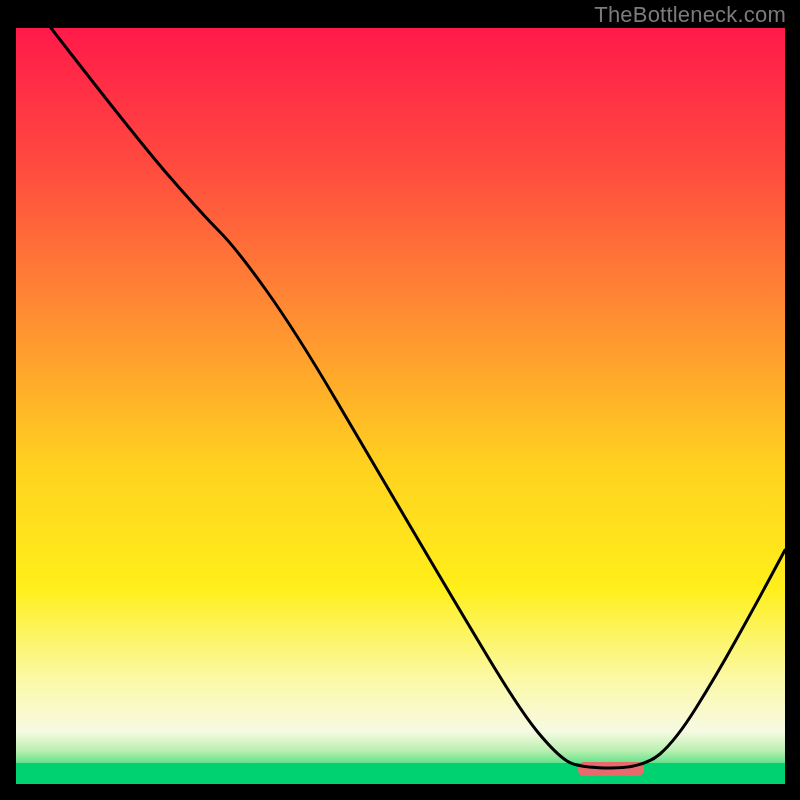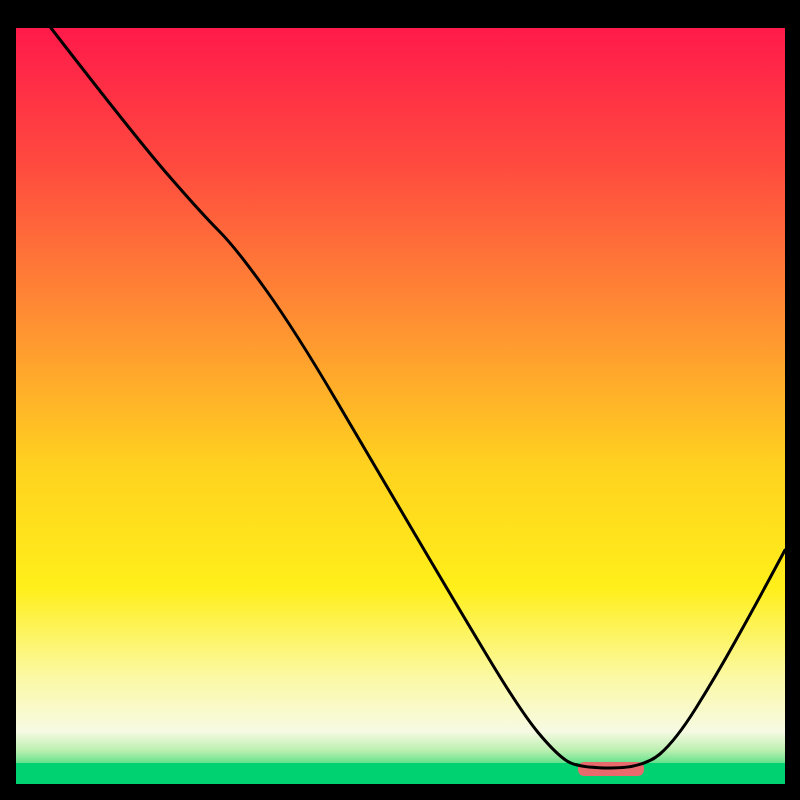--- a/index.html
+++ b/index.html
@@ -58,20 +58,21 @@
     font-size: 22px;
     font-weight: 500;
     letter-spacing: 0.2px;
   }
 </style>
 </head>
 <body>
 
 <div class="frame">
 
+  <div class="watermark">TheBottleneck.com</div>
 
   <div class="plot">
     <div class="gradient" id="grad" style="background: linear-gradient(rgb(255, 26, 74) 0%, rgb(255, 74, 63) 18%, rgb(255, 141, 51) 38%, rgb(255, 210, 31) 58%, rgb(255, 239, 26) 74%, rgb(251, 249, 165) 86%, rgb(247, 250, 227) 93%, rgb(189, 240, 178) 95.5%, rgb(87, 223, 134) 97.5%, rgb(0, 210, 113) 100%);"></div>
 
     <div class="green-band" id="greenband" style="top: 97.2%; height: 2.8%; background: rgb(0, 210, 113);"></div>
 
     <div class="marker" id="marker" style="left: 562px; top: 734px; width: 66px; height: 14px; background: rgb(233, 106, 109);"></div>
 
     <svg class="curve" id="curve" viewBox="0 0 769 756" preserveAspectRatio="none">
       <path id="curvePath" d="M 35 0 Q 120 110 153 148 Q 186 186 203 203 Q 220 220 250 262 Q 280 304 320 372 Q 360 440 400 508 Q 440 576 472.5 630 Q 505 684 522.5 705 Q 540 726 551 733 Q 562 740 595 740 Q 628 740 644 726 Q 660 712 680 680 Q 700 648 720 612 Q 740 576 754.5 549 T 769 522" fill="none" stroke="#000" stroke-width="3" stroke-linejoin="round" stroke-linecap="round"></path>

